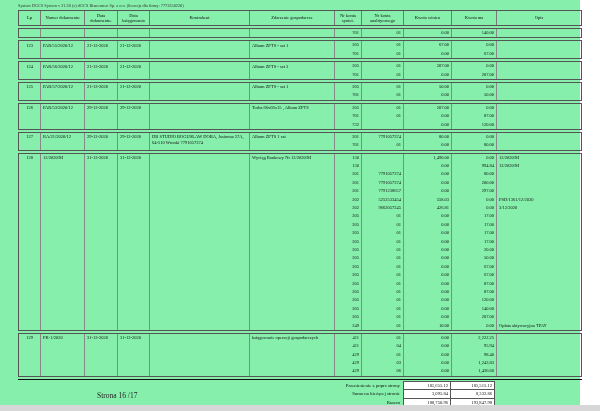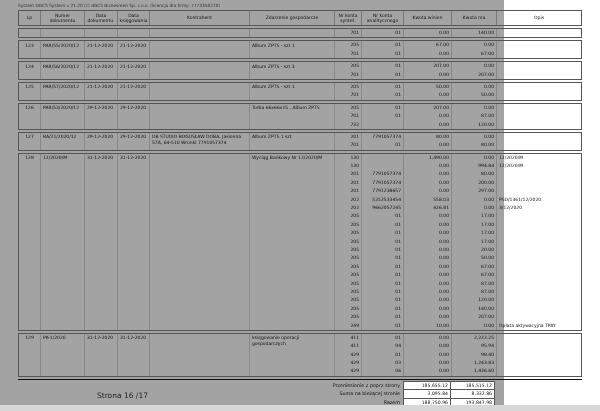--- a/index.html
+++ b/index.html
@@ -1,18 +1,18 @@
 <!DOCTYPE html>
 <html><head>
 <meta charset="utf-8">
 <style>
   * { margin:0; padding:0; box-sizing:border-box; }
   html,body { width:600px; height:411px; background:#ffffff; overflow:hidden;
     font-family:"DejaVu Sans","Liberation Sans",sans-serif; color:#111; }
-  .page { position:relative; width:504px; height:411px; background:#a3a3a3; }
+  .page { position:relative; width:580px; height:411px; background:#86efac;font-family:Liberation Serif, serif; }
   .sysline { position:absolute; left:18px; top:3px; font-size:4.3px; line-height:5px; color:#333; white-space:nowrap; }
   .ledger { position:absolute; left:18px; top:10px; width:564px; }
   .thead { display:flex; border:1px solid #555; height:16px; margin-bottom:2px; }
   .hc { border-right:1px solid #777; display:flex; align-items:center; justify-content:center;
         text-align:center; font-size:4.5px; line-height:5.2px; padding:0 1px; overflow:hidden; }
   .hc:last-child { border-right:none; }
   .group { display:flex; border:1px solid #555; margin-bottom:2px; }
   .mc { border-right:1px solid #888; font-size:4.5px; line-height:5.2px; padding:1.5px 2px;
         word-wrap:break-word; overflow:hidden; }
   .mc0 { text-align:center; padding-left:0; padding-right:0; }

